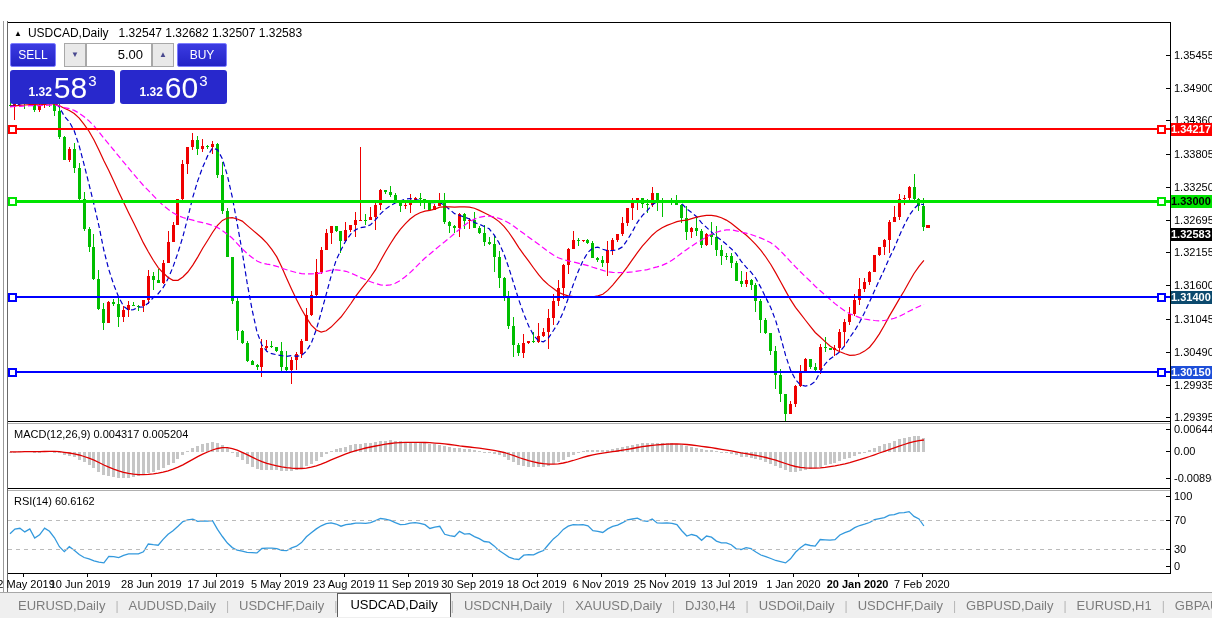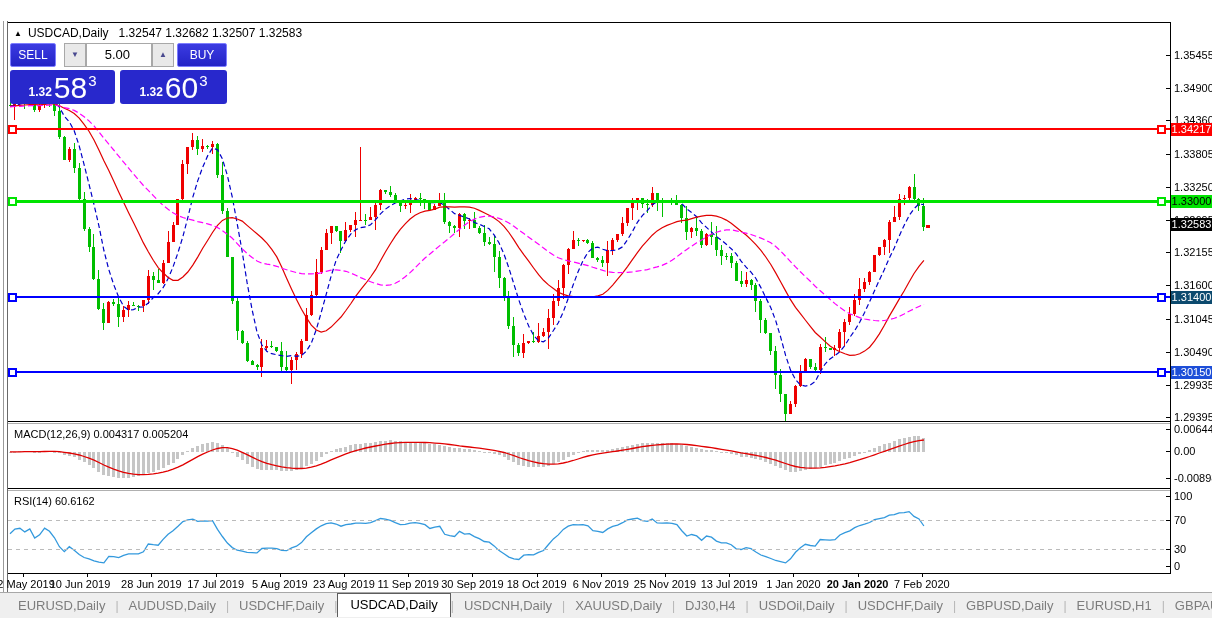--- a/index.html
+++ b/index.html
@@ -36,42 +36,42 @@
             background:linear-gradient(#3b3be2,#2424c6); border:1px solid #7d7dff;
             border-radius:2px; text-align:center; line-height:22px; cursor:pointer; }
   .tp-sell { left:0; width:46px; }
   .tp-buy  { left:167px; width:50px; }
   .tp-spin { position:absolute; top:0; height:24px; width:22px; background:#e9e9e9;
              border:1px solid #a8a8a8; color:#49498f; font-size:8px; text-align:center;
              line-height:22px; cursor:pointer; }
   .tp-down { left:54px; } .tp-up { left:142px; }
   .tp-amount { position:absolute; left:76px; top:0; width:66px; height:24px; background:#fff;
                border:1px solid #a8a8a8; font-size:13px; color:#000; text-align:right;
-               padding-right:21px; line-height:22px; }
+               padding-right:8px; line-height:22px; }
   .tp-row2 { position:absolute; left:0; top:27px; width:217px; height:34px; }
   .tp-price { position:absolute; top:0; height:34px; background:#2828cc; border-radius:3px;
               color:#fff; display:flex; align-items:flex-end; justify-content:center;
               padding-bottom:2px; cursor:pointer; }
   .tp-price-sell { left:0; width:105px; }
   .tp-price-buy  { left:110px; width:107px; }
   .tp-small { font-size:12px; font-weight:bold; margin:0 2px 3px 0; }
   .tp-big   { font-size:30px; line-height:28px; font-weight:500; }
   .tp-sup   { font-size:15px; margin:0 0 13px 1px; }
 
   
   #chart-svg { position:absolute; left:0; top:0; width:1212px; height:618px; z-index:1;
                pointer-events:none; }
   .labels { position:absolute; left:0; top:0; width:1212px; height:618px; z-index:2;
             pointer-events:none; }
   .ind-label { position:absolute; font-size:11px; color:#000; white-space:nowrap; z-index:3; }
   .ax-lbl { position:absolute; left:1174px; font-size:11px; color:#000; height:12px;
             line-height:12px; white-space:nowrap; }
   .ax-tick { position:absolute; left:1166px; width:4px; height:1px; background:#000; }
   .ax-badge { position:absolute; left:1171px; width:41px; font-size:11px; height:13px;
-              line-height:13px; text-align:center; white-space:nowrap; }
+              line-height:13px; white-space:nowrap;font-weight:bold; }
   .date-lbl { position:absolute; width:70px; font-size:11px; color:#000; text-align:center;
               top:557px; }
   .date-tick { position:absolute; width:1px; height:4px; background:#000; top:552px; }
 
   
   .tabbar { position:absolute; left:0; top:592px; width:1212px; height:26px;
             background:#efefef; border-top:1px solid #a8a8a8;
             display:flex; align-items:center; padding-left:8px; }
   .tab { font-size:13px; color:#7d7d7d; padding:3px 10px; white-space:nowrap; cursor:pointer; }
   .tab.active { background:#fff; color:#000; border:1px solid #5c5c5c; border-bottom:none;
@@ -143,21 +143,21 @@
         <div class="ax-lbl" style="top: 324.808px;">1.30490</div>
         <div class="ax-tick" style="top: 330.808px;"></div>
         <div class="ax-lbl" style="top: 357.986px;">1.29935</div>
         <div class="ax-tick" style="top: 363.986px;"></div>
         <div class="ax-lbl" style="top: 390.267px;">1.29395</div>
         <div class="ax-tick" style="top: 396.267px;"></div>
         <div class="ax-badge" style="top: 101.508px; background: rgb(255, 0, 0); color: rgb(255, 255, 255);">1.34217</div>
         <div class="ax-badge" style="top: 174.26px; background: rgb(0, 228, 0); color: rgb(0, 0, 0);">1.33000</div>
         <div class="ax-badge" style="top: 269.908px; background: #0c4a6e; color: rgb(255, 255, 255);">1.31400</div>
         <div class="ax-badge" style="top: 344.633px; background: #1d4ed8; color: rgb(255, 255, 255);">1.30150</div>
-        <div class="ax-badge" style="top: 197px; background: rgb(0, 0, 0); color: rgb(255, 255, 255);">1.32583</div>
+        <div class="ax-badge" style="top: 207px; background: rgb(0, 0, 0); color: rgb(255, 255, 255);">1.32583</div>
         <div class="ax-lbl" style="top: 402px;">0.006448</div>
         <div class="ax-tick" style="top: 408px;"></div>
         <div class="ax-lbl" style="top: 424px;">0.00</div>
         <div class="ax-tick" style="top: 430px;"></div>
         <div class="ax-lbl" style="top: 451px;">-0.008982</div>
         <div class="ax-tick" style="top: 457px;"></div>
         <div class="ax-lbl" style="top: 469px;">100</div>
         <div class="ax-tick" style="top: 475px;"></div>
         <div class="ax-lbl" style="top: 493px;">70</div>
         <div class="ax-tick" style="top: 499px;"></div>
@@ -166,21 +166,21 @@
         <div class="ax-lbl" style="top: 539px;">0</div>
         <div class="ax-tick" style="top: 545px;"></div>
         <div class="date-lbl" style="left: -12px;">22 May 2019</div>
         <div class="date-tick" style="left: 23px;"></div>
         <div class="date-lbl" style="left: 45px;">10 Jun 2019</div>
         <div class="date-tick" style="left: 87.2px;"></div>
         <div class="date-lbl" style="left: 116.4px;">28 Jun 2019</div>
         <div class="date-tick" style="left: 151.4px;"></div>
         <div class="date-lbl" style="left: 180.6px;">17 Jul 2019</div>
         <div class="date-tick" style="left: 215.6px;"></div>
-        <div class="date-lbl" style="left: 244.8px;">5 Aug 2019</div>
+        <div class="date-lbl" style="left: 244.8px;">5 May 2019</div>
         <div class="date-tick" style="left: 279.8px;"></div>
         <div class="date-lbl" style="left: 309px;">23 Aug 2019</div>
         <div class="date-tick" style="left: 344px;"></div>
         <div class="date-lbl" style="left: 373.2px;">11 Sep 2019</div>
         <div class="date-tick" style="left: 408.2px;"></div>
         <div class="date-lbl" style="left: 437.4px;">30 Sep 2019</div>
         <div class="date-tick" style="left: 472.4px;"></div>
         <div class="date-lbl" style="left: 501.6px;">18 Oct 2019</div>
         <div class="date-tick" style="left: 536.6px;"></div>
         <div class="date-lbl" style="left: 565.8px;">6 Nov 2019</div>

